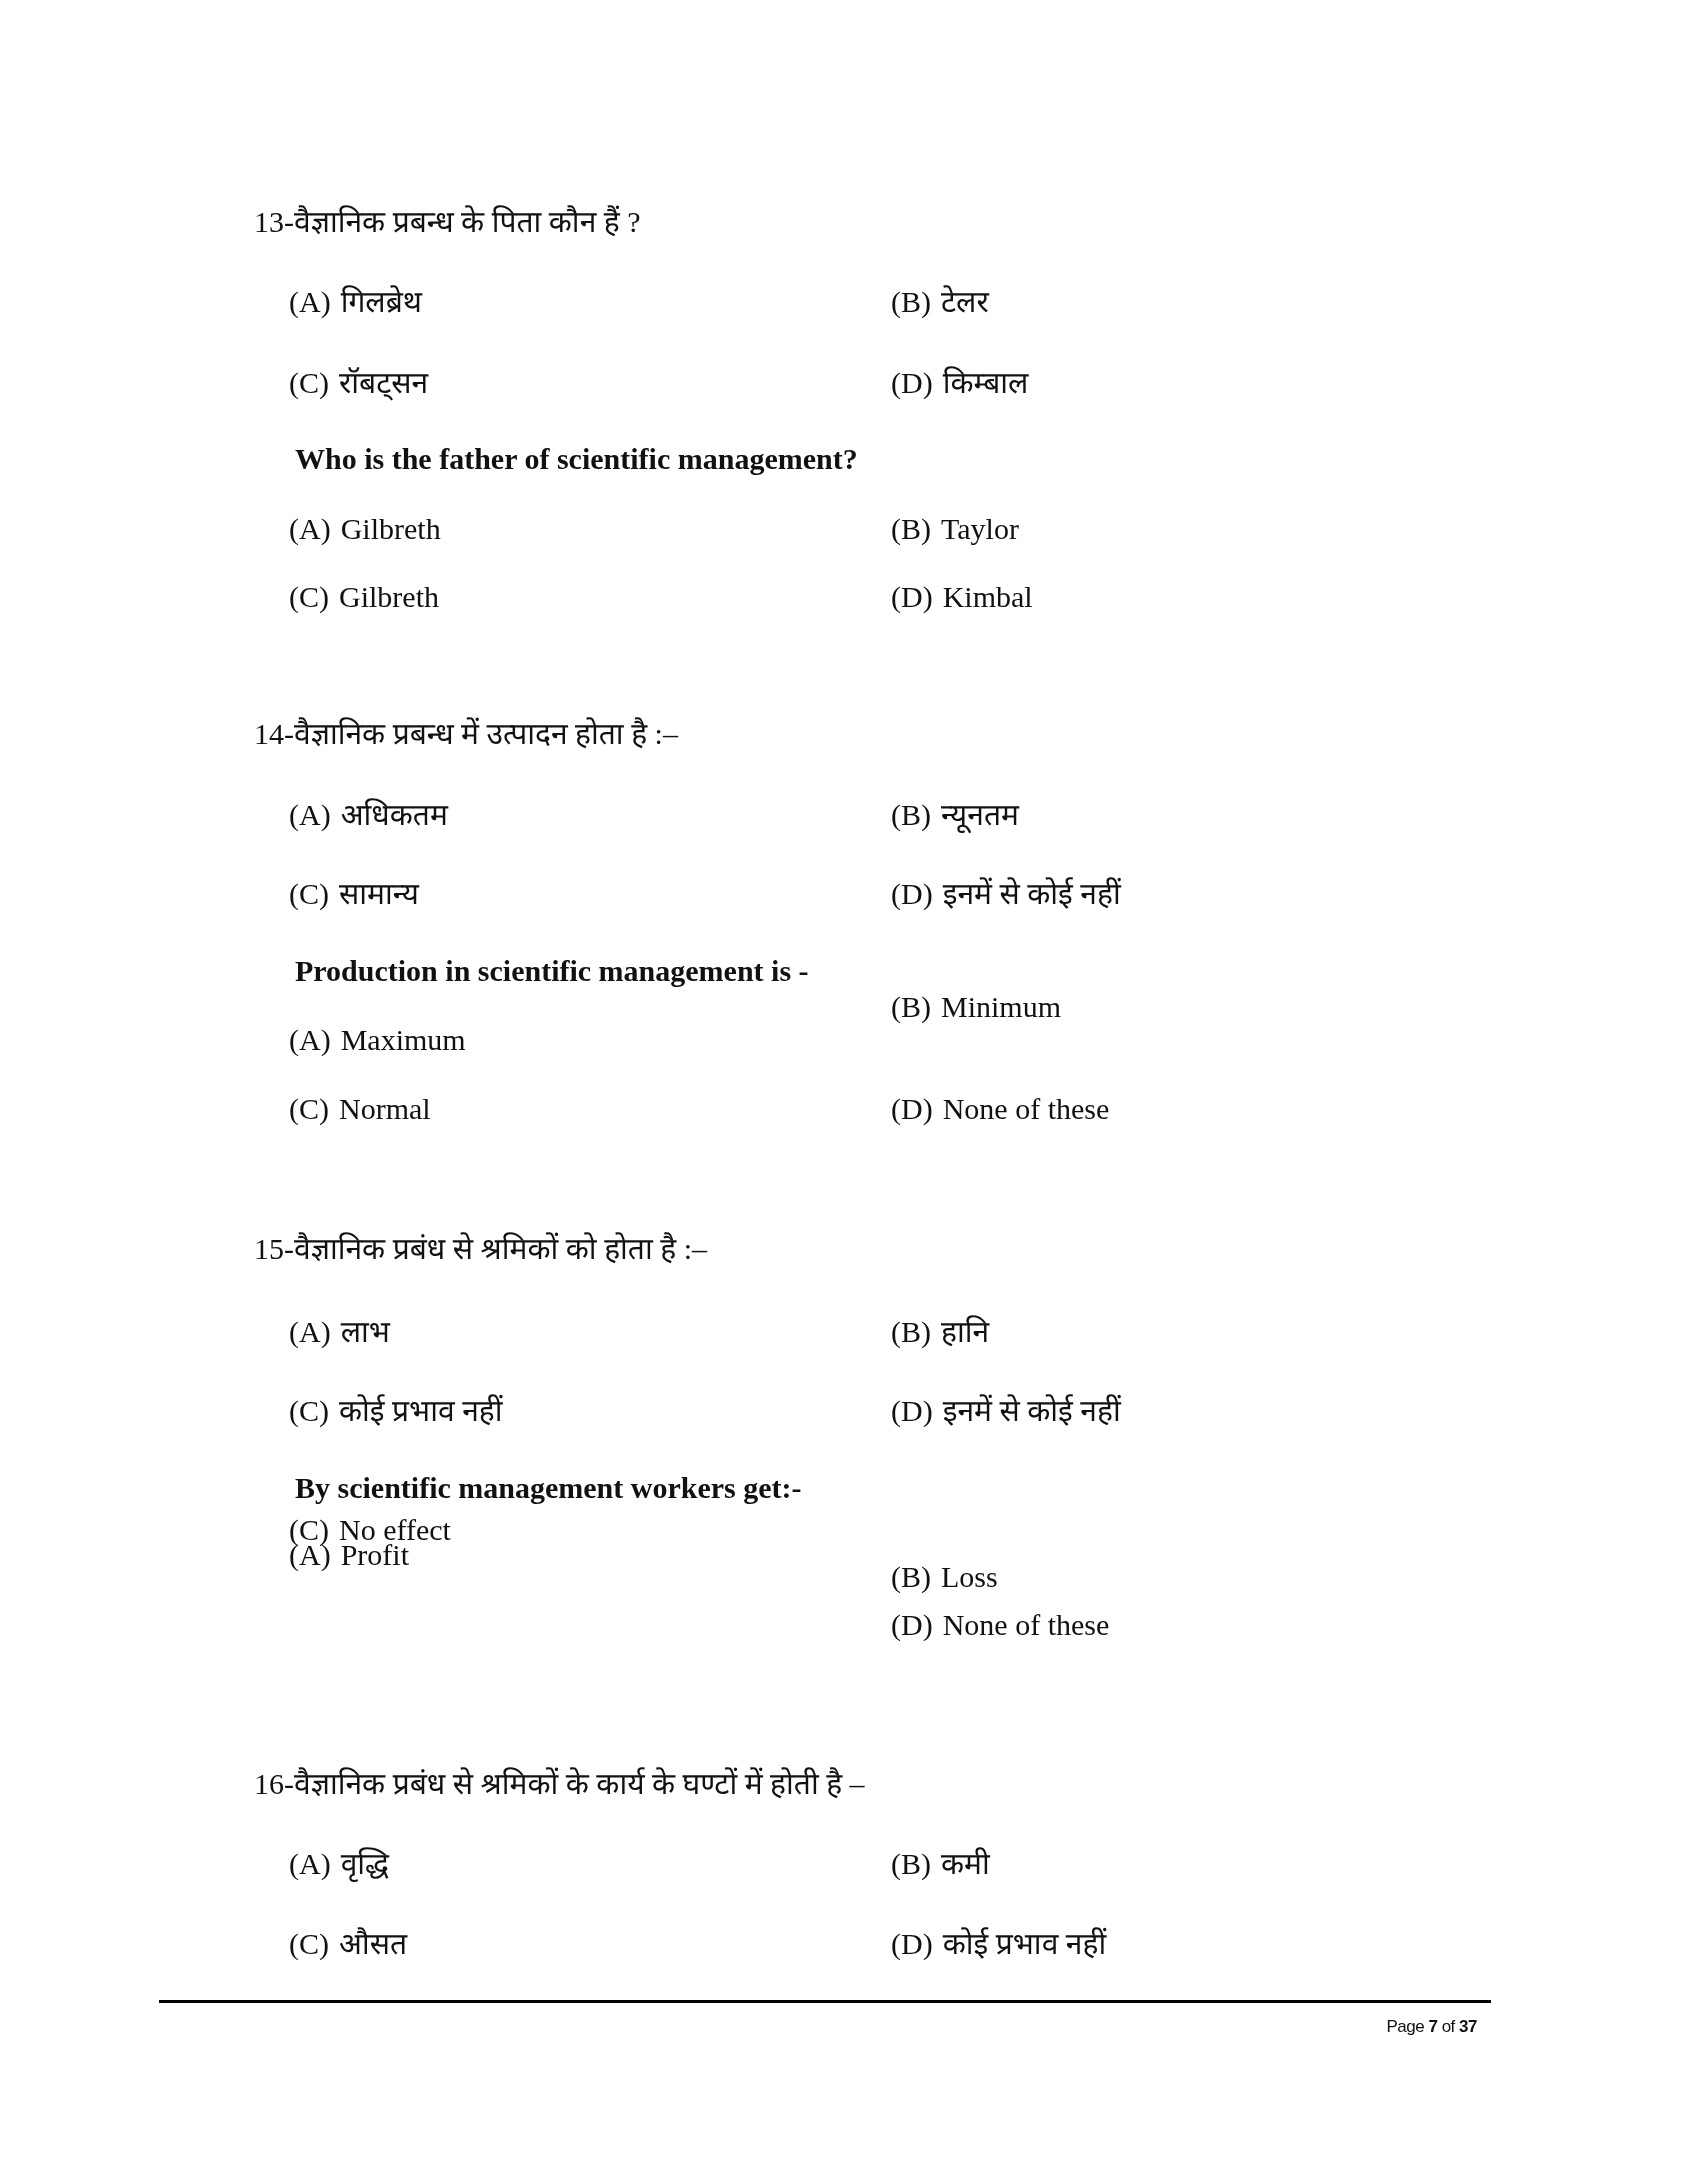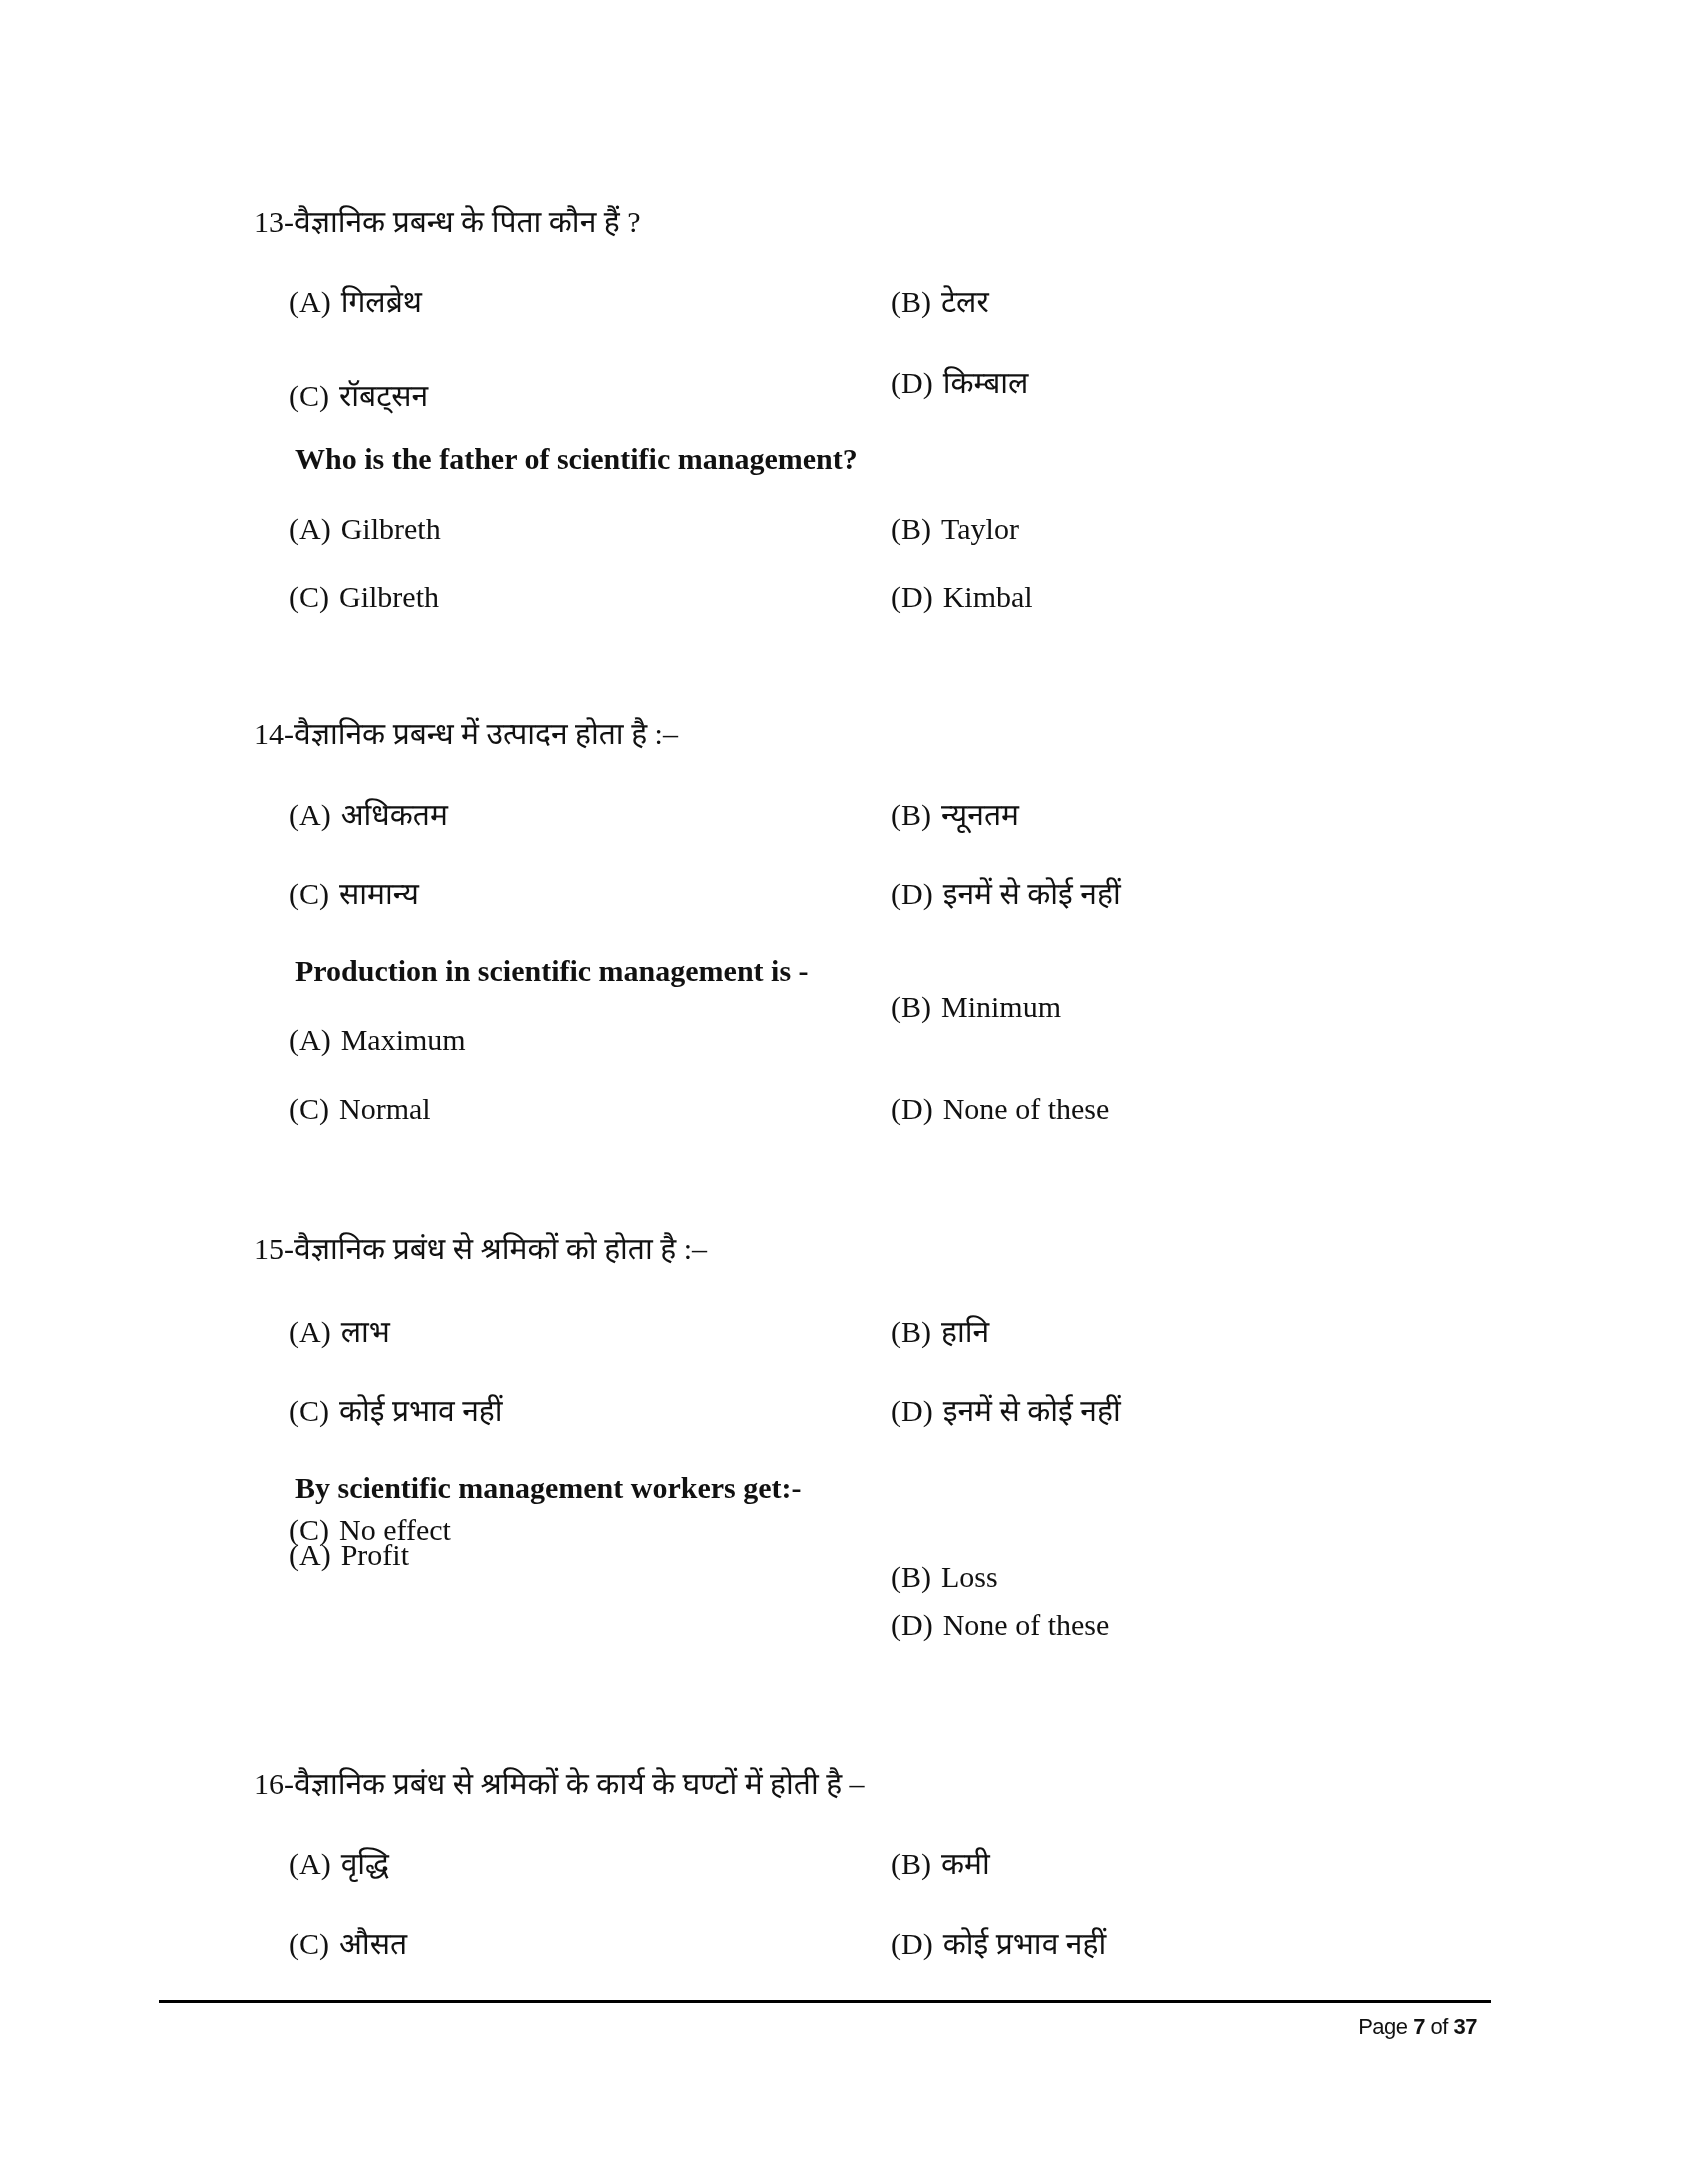--- a/index.html
+++ b/index.html
@@ -4,30 +4,30 @@
 <style>
   html, body { margin:0; padding:0; background:#ffffff; }
   body { width:1683px; height:2178px; position:relative; overflow:hidden; color:#111; font-family:"Liberation Serif", "DejaVu Serif", serif; }
   .line { position:absolute; white-space:nowrap; font-size:30px; line-height:40px; transform:translateY(-50%); }
   .q { left:254px;text-align:right; }
   .eng { left:295px;font-weight:bold; }
   .optL { left:289px; }
   .optR { left:891px; }
   .lbl { margin-right:10px; }
   .rule { position:absolute; left:159px; top:2000px; width:1332px; height:3px; background:#000; }
-  .footer { position:absolute; right:206px; top:2027px; transform:translateY(-50%); font-family:"Liberation Sans", "DejaVu Sans", sans-serif; font-size:22px; color:#111; letter-spacing:-0.5px; }
+  .footer { position:absolute; right:206px; top:2027px; transform:translateY(-50%); font-family:"Liberation Sans", "DejaVu Sans", sans-serif; font-size:17px; color:#111; letter-spacing:-0.5px; }
   .footer b { font-weight:700; }
 </style>
 </head>
 <body>
 
 <div class="line q" style="top:222px"><span>13-</span><span>वैज्ञानिक प्रबन्ध के पिता कौन हैं ?</span></div>
 <div class="line optL" style="top:302px"><span class="lbl">(A)</span><span>गिलब्रेथ</span></div>
 <div class="line optR" style="top:302px"><span class="lbl">(B)</span><span>टेलर</span></div>
-<div class="line optL" style="top:396px"><span class="lbl">(C)</span><span>रॉबट्सन</span></div>
+<div class="line optL" style="top:383px"><span class="lbl">(C)</span><span>रॉबट्सन</span></div>
 <div class="line optR" style="top:383px"><span class="lbl">(D)</span><span>किम्बाल</span></div>
 <div class="line eng" style="top:459px">Who is the father of scientific management?</div>
 <div class="line optL" style="top:529px"><span class="lbl">(A)</span><span>Gilbreth</span></div>
 <div class="line optR" style="top:529px"><span class="lbl">(B)</span><span>Taylor</span></div>
 <div class="line optL" style="top:597px"><span class="lbl">(C)</span><span>Gilbreth</span></div>
 <div class="line optR" style="top:597px"><span class="lbl">(D)</span><span>Kimbal</span></div>
 
 <div class="line q" style="top:734px"><span>14-</span><span>वैज्ञानिक प्रबन्ध में उत्पादन होता है :–</span></div>
 <div class="line optL" style="top:815px"><span class="lbl">(A)</span><span>अधिकतम</span></div>
 <div class="line optR" style="top:815px"><span class="lbl">(B)</span><span>न्यूनतम</span></div>

